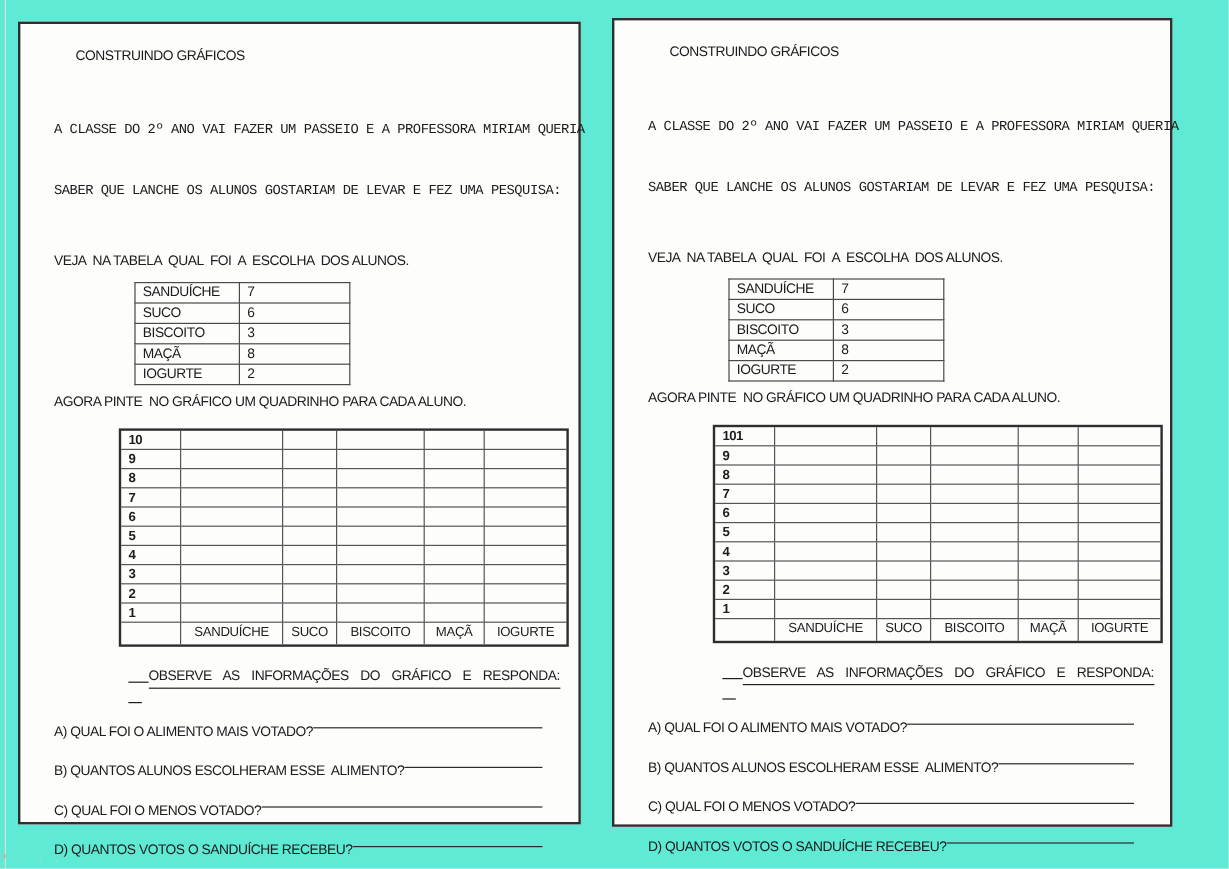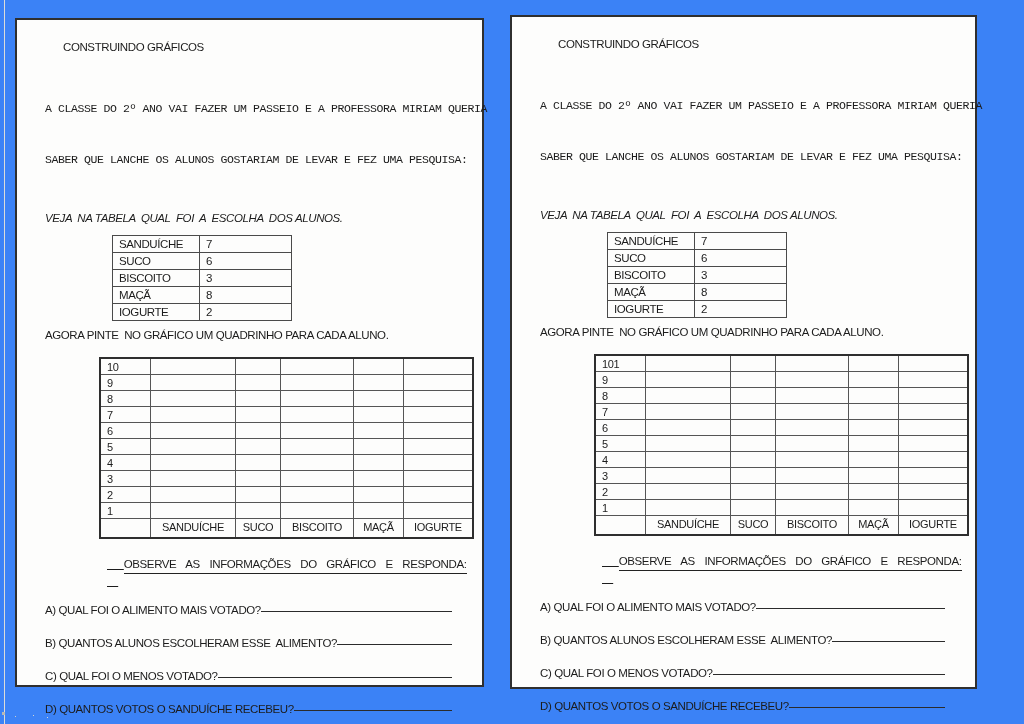--- a/index.html
+++ b/index.html
@@ -9,21 +9,21 @@
     height: 724px;
     background: #fdfdfc;
     font-family: "Liberation Sans", sans-serif;
     color: #1c1c1c;
     overflow: hidden;
   }
   .page {
     position: relative;
     width: 1024px;
     height: 724px;
-    background: #3b82f6;
+    background: #5eead4;
   }
   .scan-edge {
     position: absolute;
     left: 4px;
     top: 0;
     width: 1px;
     height: 724px;
     background: #dcdcd8;
   }
   .smudge {
@@ -63,21 +63,20 @@
   }
   .intro {
     margin-top: 13px;
     font-family: Liberation Mono, monospace;
   }
   .intro-line {
     line-height: 21px;
   }
   .see-table {
     margin-top: 11px;
-    font-style: italic;
   }
   table.food-table {
     border-collapse: collapse;
     margin: 9px 0 0 67px;
   }
   table.food-table td {
     border: 1px solid #4a4a4a;
     height: 16px;
     padding: 0 0 0 6px;
     font-size: 11.5px;
@@ -103,20 +102,21 @@
     height: 16px;
     box-sizing: border-box;
     overflow: hidden;
   }
   .grid .cell.last-col { border-right: none; }
   .grid .cell.last-row { border-bottom: none; }
   .grid .label-cell {
     font-size: 11px;
     line-height: 16px;
     padding-left: 6px;
+    font-weight: bold;
   }
   .grid .col-label {
     height: 18px;
     font-size: 11px;
     line-height: 17px;
     text-align: center;
     letter-spacing: -0.3px;
   }
   .observe {
     margin: 3px 0 0 62px;
@@ -127,21 +127,21 @@
     border-bottom: 1.4px solid #222;
     padding-bottom: 1px;
     word-spacing: 2px;
   }
   .questions {
     margin-top: 14px;
     margin-right: 2px;
   }
   .question {
     display: flex;
-    align-items: center;
+    align-items: flex-start;
     margin-bottom: 18px;
     height: 15px;
   }
   .question .q-text {
     flex: 0 0 auto;
   }
   .question .blank {
     flex: 1 1 auto;
     border-bottom: 1.2px solid #2b2b2b;
     height: 3px;

